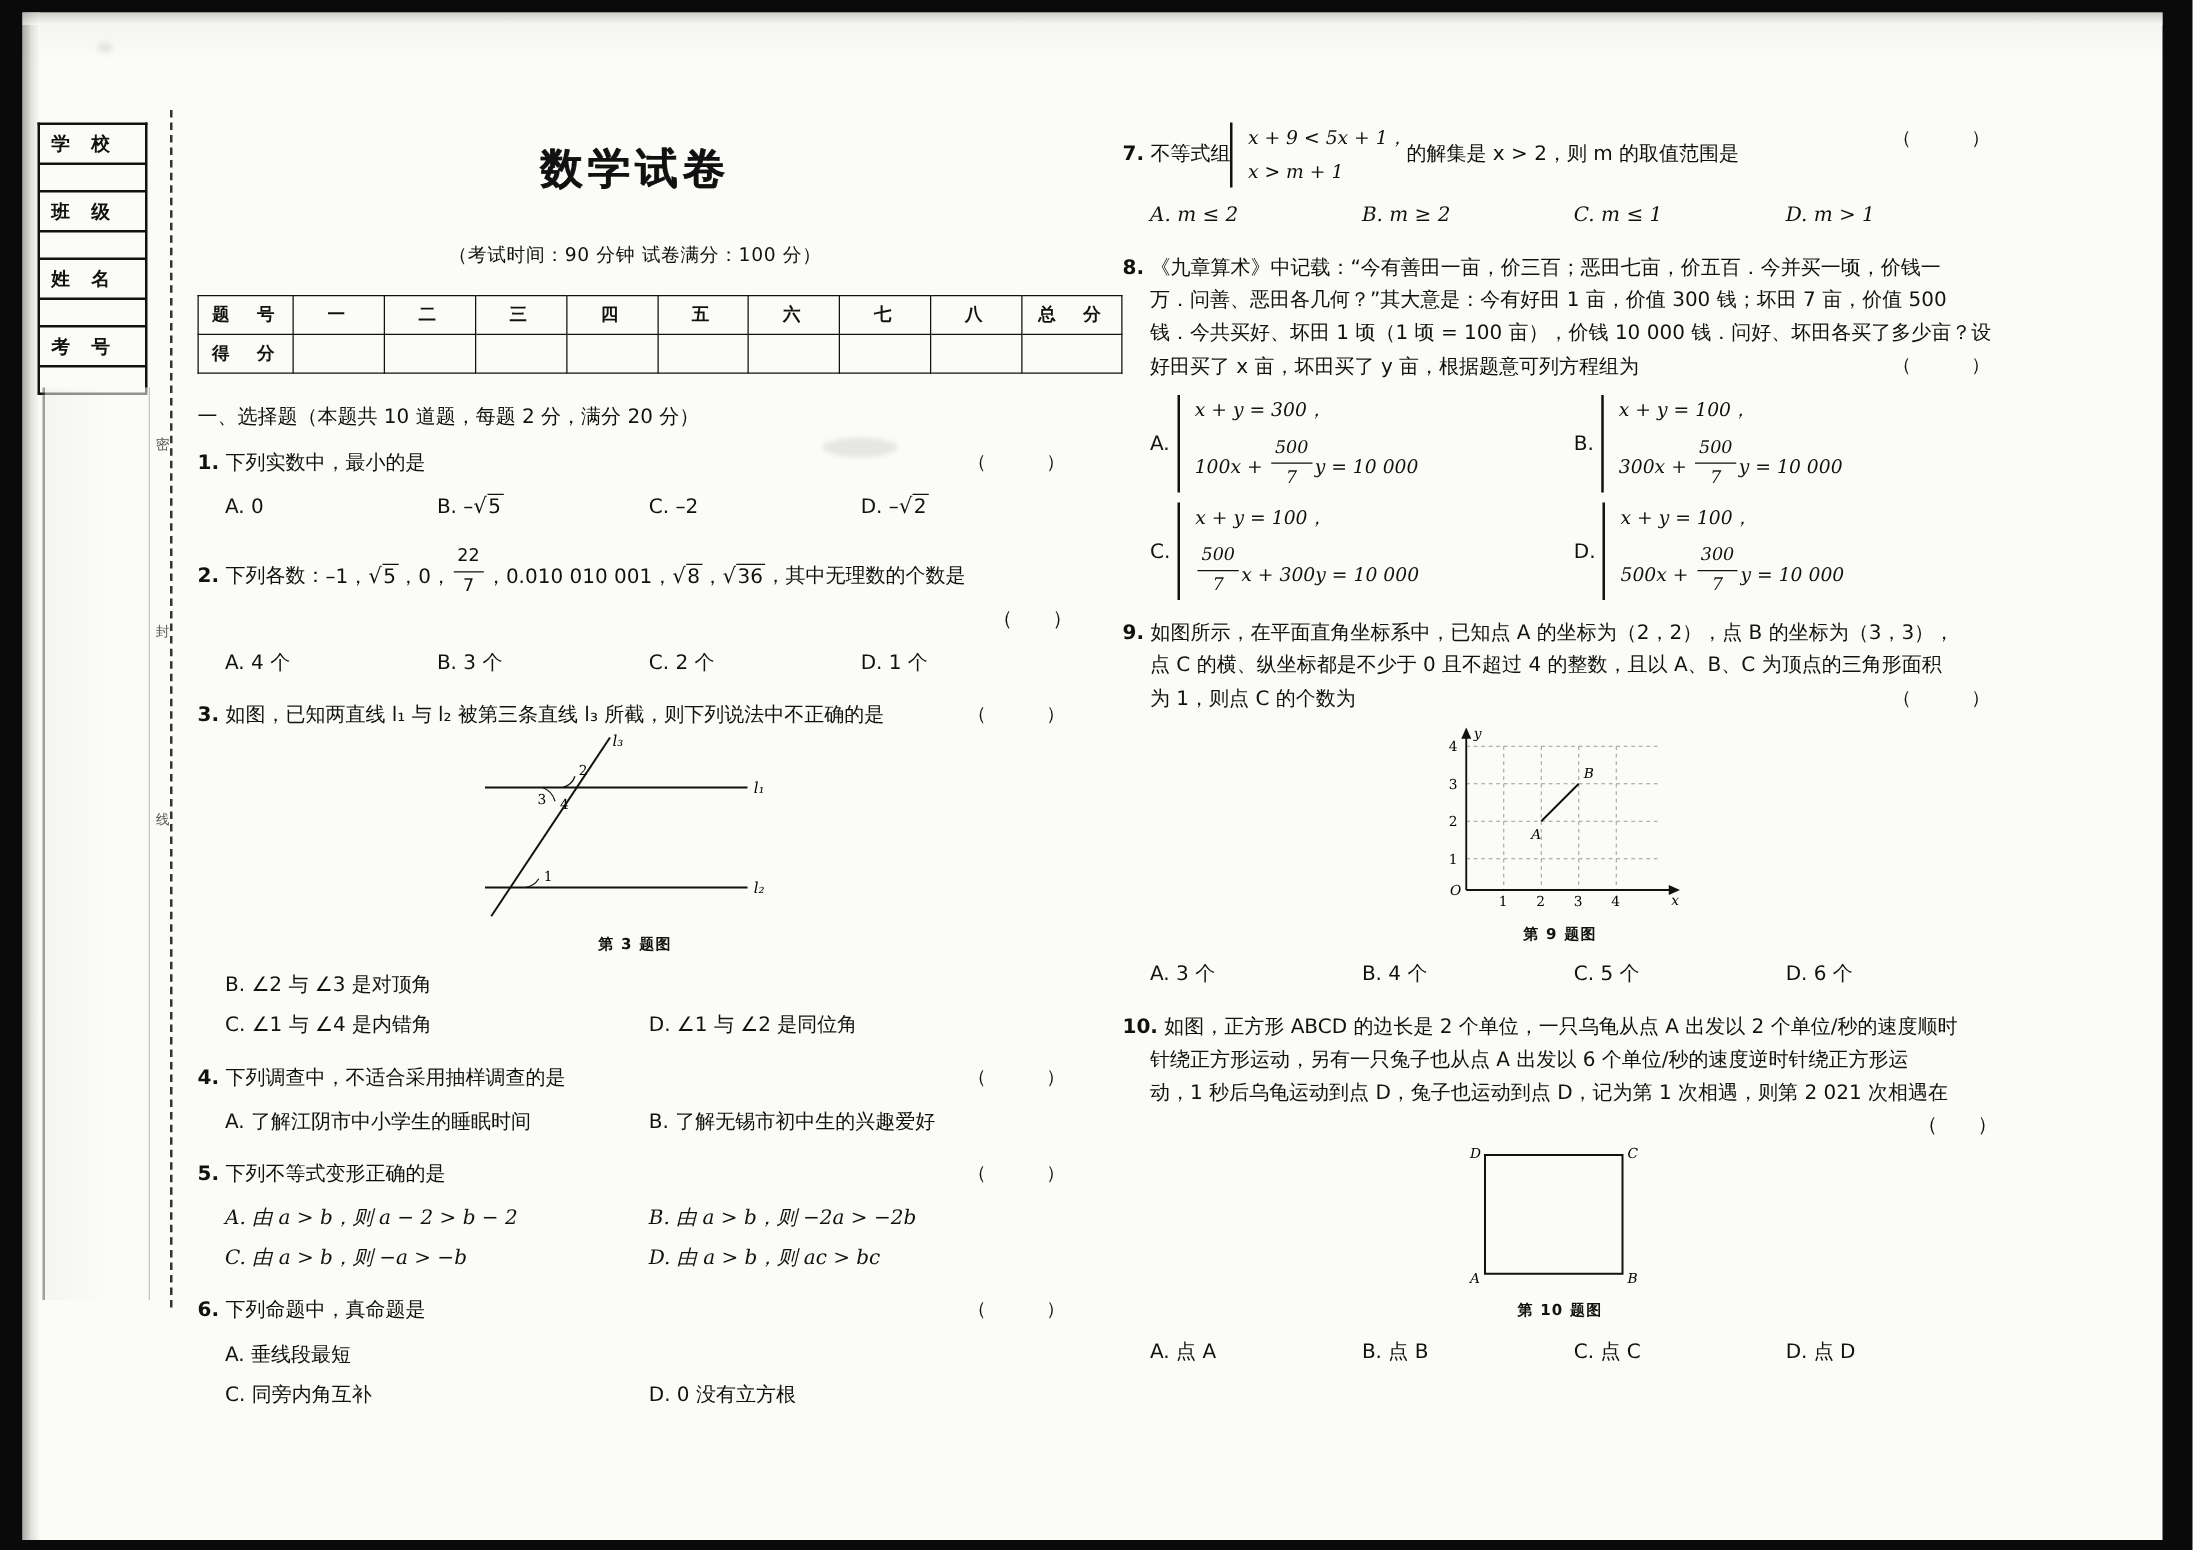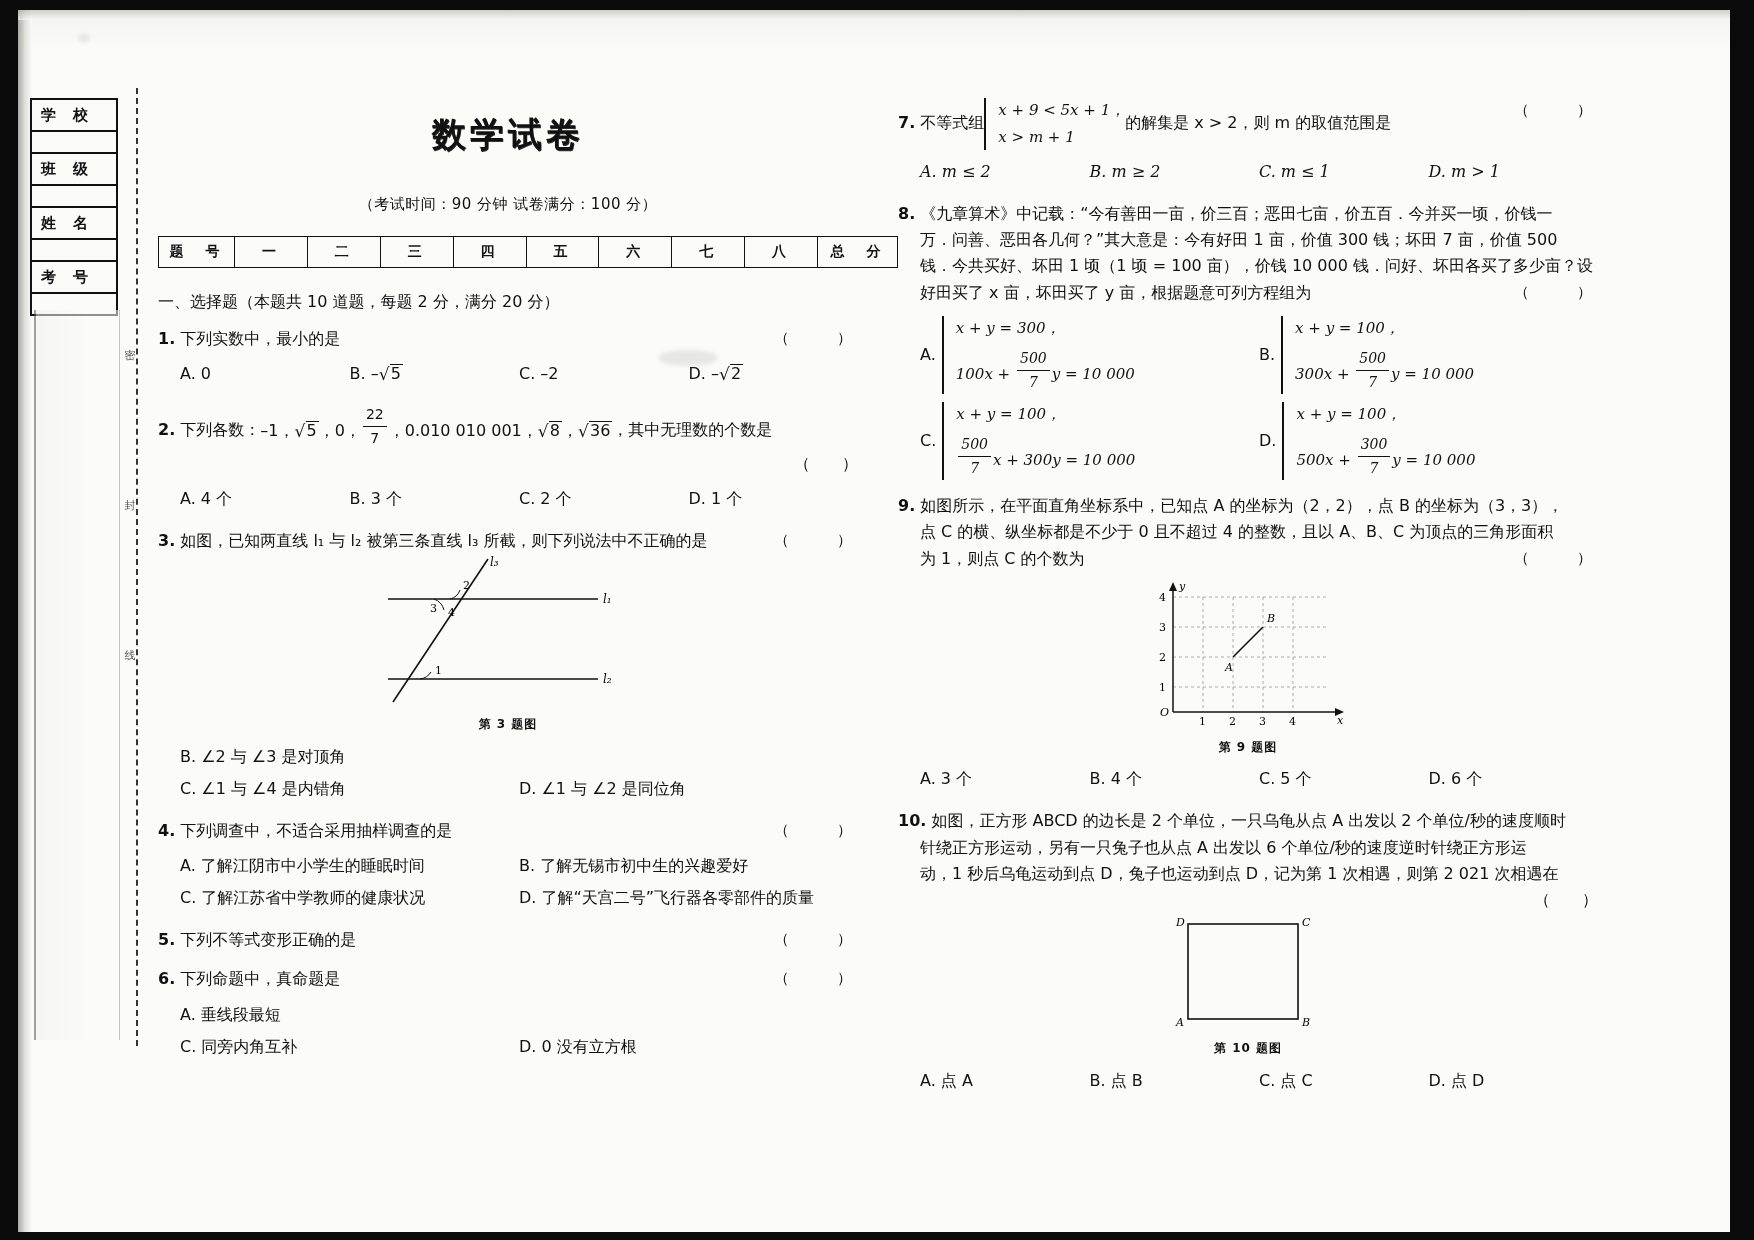--- a/index.html
+++ b/index.html
@@ -161,20 +161,32 @@
         <td class="hd">题　号</td>
         <td>一</td>
         <td>二</td>
         <td>三</td>
         <td>四</td>
         <td>五</td>
         <td>六</td>
         <td>七</td>
         <td>八</td>
         <td class="sum">总　分</td>
+      </tr>
+      <tr>
+        <td class="hd">得　分</td>
+        <td></td>
+        <td></td>
+        <td></td>
+        <td></td>
+        <td></td>
+        <td></td>
+        <td></td>
+        <td></td>
+        <td class="sum"></td>
       </tr>
     </tbody>
       </table>
 
     <div class="sec-head">
       <span>一、选择题</span><span>（本题共 10 道题，每题 2 分，满分 20 分）</span>
     </div>
 
     <div class="q">
       <span class="paren">（　　）</span>
@@ -243,31 +255,37 @@
 
     <div class="q">
       <span class="paren">（　　）</span>
       <span class="num">4.</span>
       <span class="qtext">下列调查中，不适合采用抽样调查的是</span>
       <div class="opts">
         <div class="row">
           <div class="opt">A. 了解江阴市中小学生的睡眠时间</div>
           <div class="opt">B. 了解无锡市初中生的兴趣爱好</div>
         </div>
-        <div class="row">
-          <div class="opt">C. 了解江苏省中学教师的健康状况</div>
-          <div class="opt">D. 了解“天宫二号”飞行器各零部件的质量</div>
-        </div>
       </div>
     </div>
 
     <div class="q">
       <span class="paren">（　　）</span>
       <span class="num">5.</span>
       <span class="qtext">下列不等式变形正确的是</span>
+      <div class="opts">
+        <div class="row">
+          <div class="opt it">A. 由 a &gt; b，则 a − 2 &gt; b − 2</div>
+          <div class="opt it">B. 由 a &gt; b，则 −2a &gt; −2b</div>
+        </div>
+        <div class="row">
+          <div class="opt it">C. 由 a &gt; b，则 −a &gt; −b</div>
+          <div class="opt it">D. 由 a &gt; b，则 ac &gt; bc</div>
+        </div>
+      </div>
     </div>
 
     <div class="q">
       <span class="paren">（　　）</span>
       <span class="num">6.</span>
       <span class="qtext">下列命题中，真命题是</span>
       <div class="opts">
         <div class="row">
           <div class="opt">A. 垂线段最短</div>
         </div>

